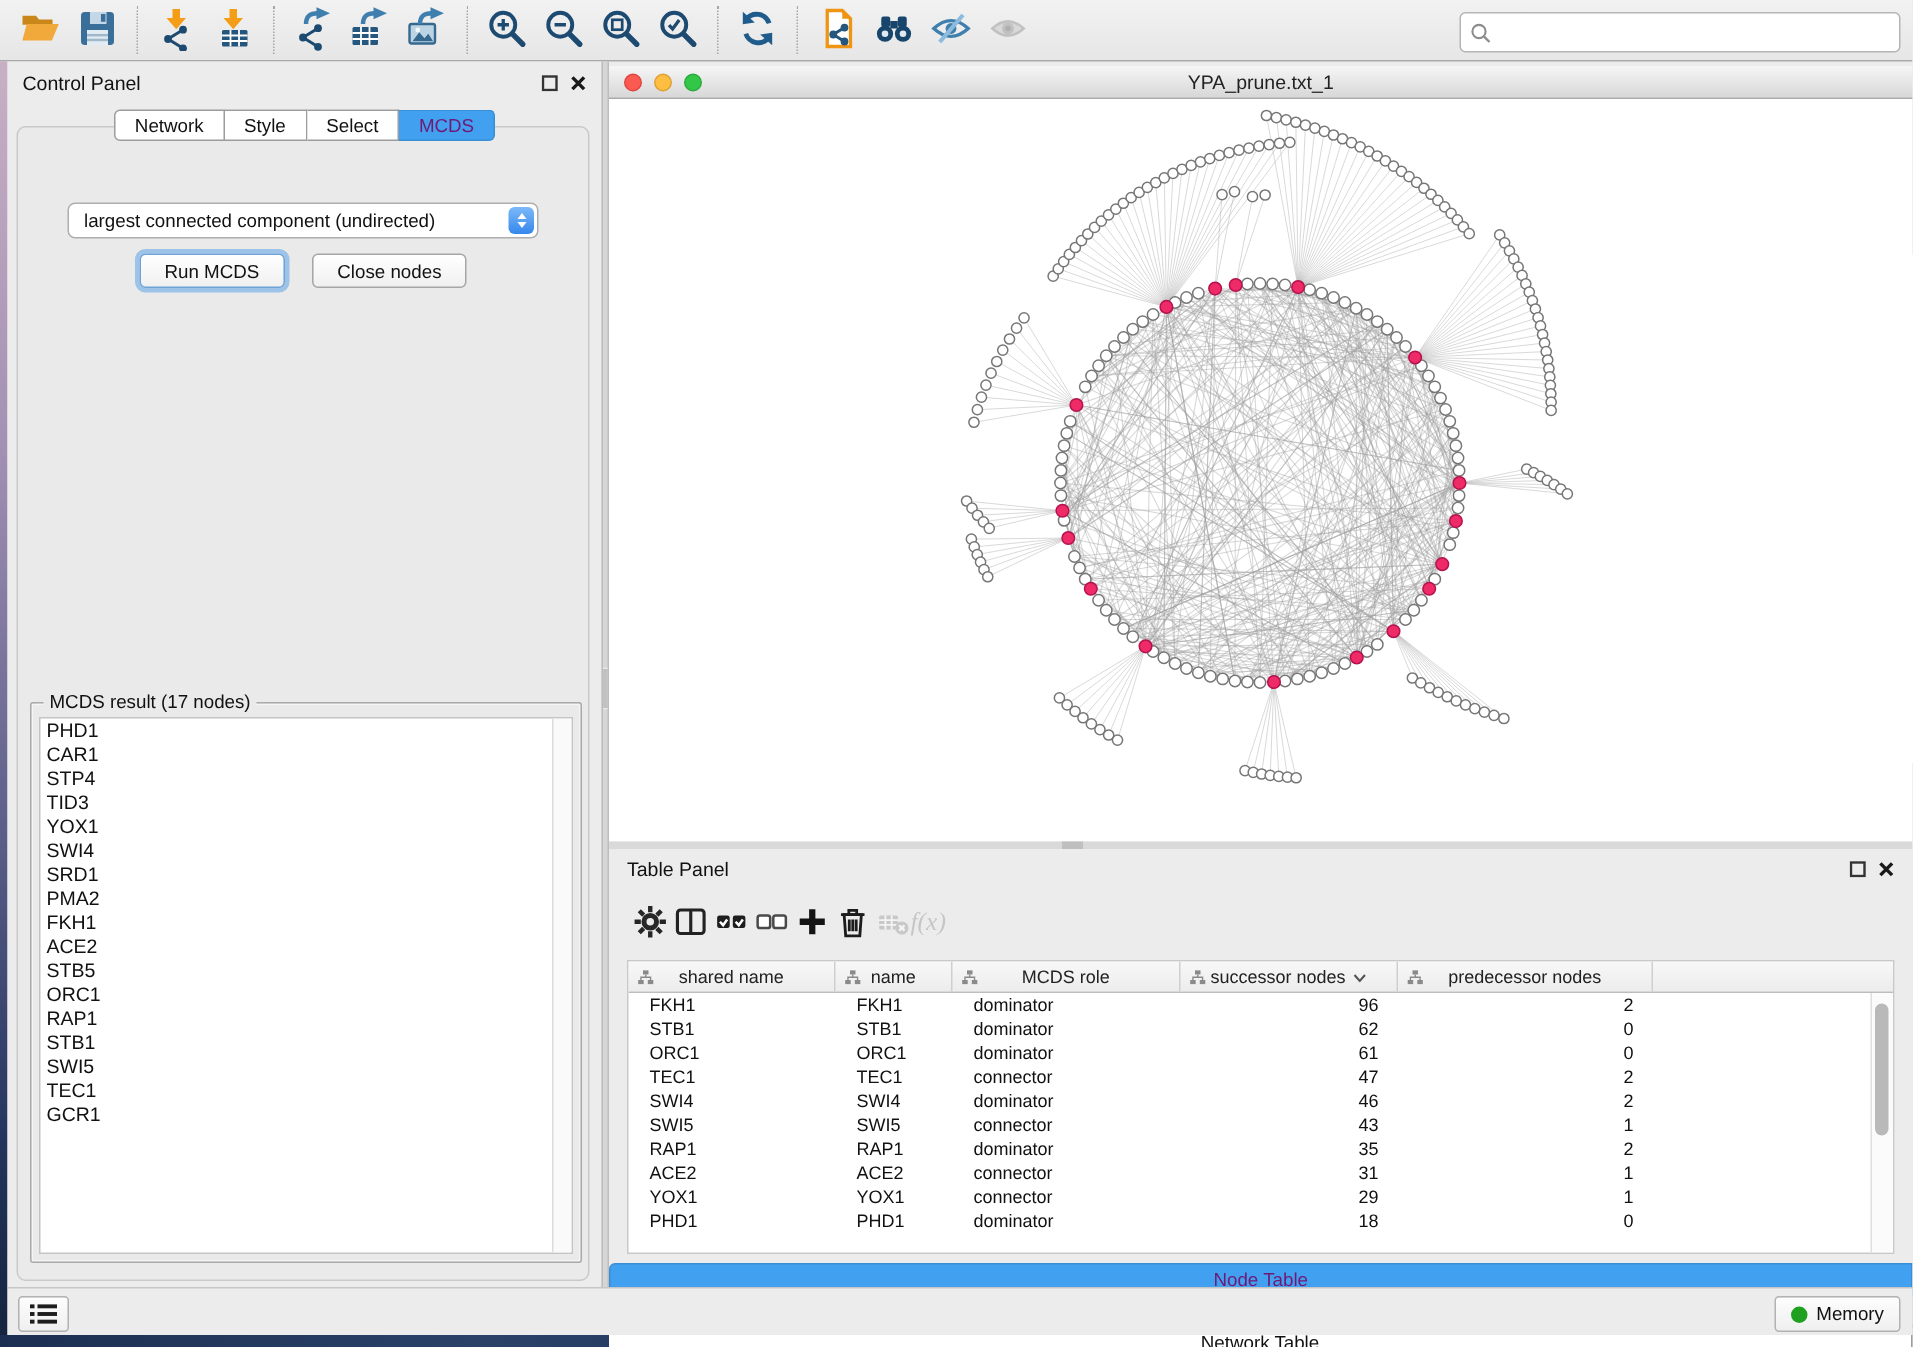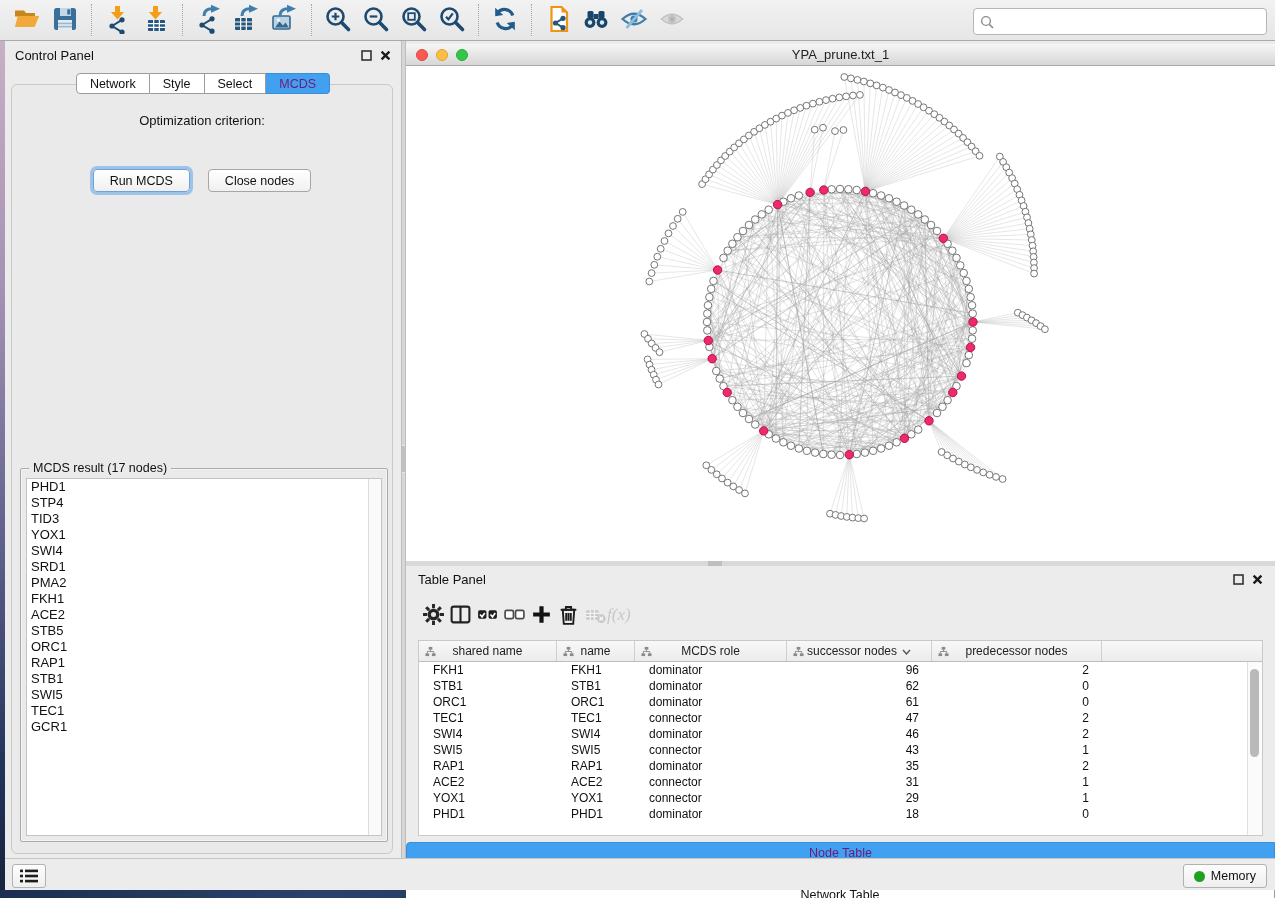--- a/index.html
+++ b/index.html
@@ -304,30 +304,37 @@
       </span>
     </span>
   </div>
   <div class="cp-tabs" id="cp-tabs">
       <button class="tabbtn">Network</button>
       <button class="tabbtn">Style</button>
       <button class="tabbtn">Select</button>
       <button class="tabbtn sel">MCDS</button>
     </div>
   <div class="cp-body">
-    <div class="opt-label">Optimization criterion:</div>
+    <div class="cp-select">
+      <span class="val">largest connected component (undirected)</span>
+      <span class="stepper">
+          <i class="up"></i>
+          <i class="dn"></i>
+        </span>
+    </div>
     <div class="btn-row">
       <button class="pbtn focused">Run MCDS</button>
       <button class="pbtn">Close nodes</button>
     </div>
     <div class="groupbox">
       <span class="legend">MCDS result (17 nodes)</span>
       <div class="result-list" id="mcds-list">
         <div class="list-scroll"></div>
       <div class="result-item">PHD1</div>
+          <div class="result-item">CAR1</div>
           <div class="result-item">STP4</div>
           <div class="result-item">TID3</div>
           <div class="result-item">YOX1</div>
           <div class="result-item">SWI4</div>
           <div class="result-item">SRD1</div>
           <div class="result-item">PMA2</div>
           <div class="result-item">FKH1</div>
           <div class="result-item">ACE2</div>
           <div class="result-item">STB5</div>
           <div class="result-item">ORC1</div>

